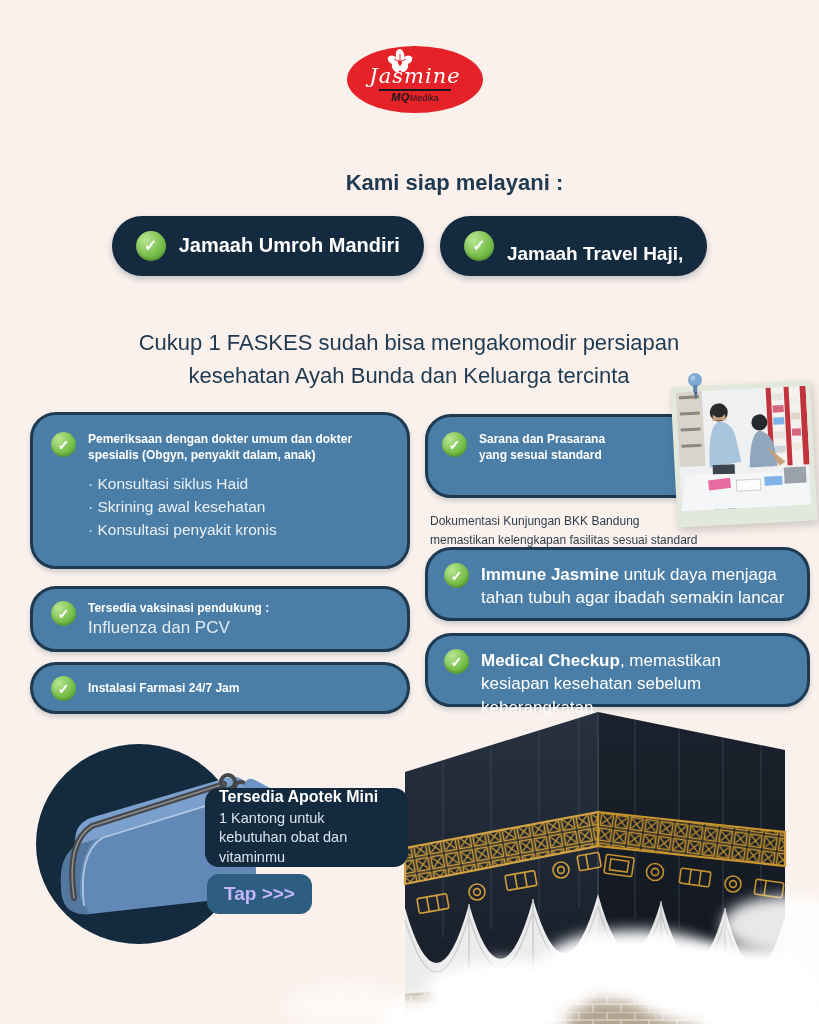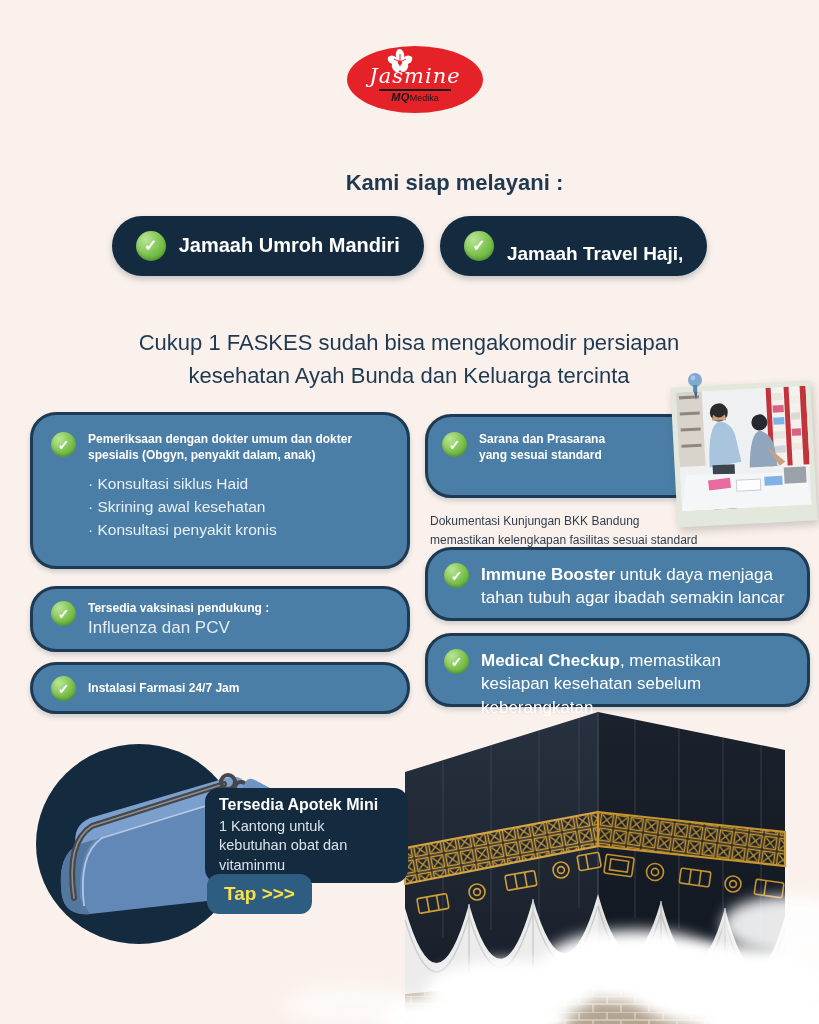--- a/index.html
+++ b/index.html
@@ -55,25 +55,25 @@
   .polaroid{position:absolute;left:674px;top:384px;width:140px;height:140px;background:#e2e8db;
     padding:5px 5px 16px;box-sizing:border-box;transform:rotate(-3deg);
     box-shadow:2px 4px 9px rgba(40,40,40,.22);z-index:4;}
   .polaroid svg{display:block;width:100%;height:100%;}
   .pushpin{position:absolute;left:684px;top:372px;z-index:5;}
   
   .promo-circle{position:absolute;left:36px;top:744px;width:206px;height:200px;border-radius:50%;
     background:#142a3e;}
   .pouch{position:absolute;left:28px;top:738px;z-index:2;}
   .tooltip{position:absolute;left:205px;top:788px;width:203px;background:#142a3e;border-radius:14px;
-    padding:8px 14px;box-sizing:border-box;color:#fff;z-index:3;}
+    padding:0 14px;box-sizing:border-box;color:#fff;z-index:3;}
   .tooltip .t1{font-weight:bold;font-size:16px;margin-bottom:3px;}
   .tooltip .t2{font-size:14.5px;color:#d9e3ec;line-height:1.34;}
   .tap-btn{position:absolute;left:207px;top:874px;background:#2d5e82;border:none;border-radius:12px;
-    padding:9px 17px;color:#fde047;font-weight:bold;font-size:19px;font-family:inherit;z-index:3;cursor:pointer;}
+    padding:9px 17px;color:#c4b5fd;font-weight:bold;font-size:19px;font-family:inherit;z-index:3;cursor:pointer;}
   
   .kaaba{position:absolute;left:403px;top:708px;z-index:1;}
   .cloud{position:absolute;background:#fff;border-radius:50%;filter:blur(7px);z-index:2;}
 </style>
 </head>
 <body>
 
 <div class="canvas">
 
   <div class="logo">
@@ -211,21 +211,21 @@
       <circle cx="9" cy="6" r="2.4" fill="#a9c8e4"></circle>
       <rect x="9.2" y="13" width="4" height="7" fill="#5d82ab"></rect>
       <path d="M10 20 L13.4 20 L12 28 Z" fill="#46678c"></path>
     </svg>
   </span>
 
   <div class="card" id="card-immune">
     <div class="row">
       <span class="check c24">✓</span>
       <div class="mix">
-        <b>Immune Booster</b><span> untuk daya menjaga tahan tubuh agar ibadah semakin lancar</span>
+        <b>Immune Jasmine</b><span> untuk daya menjaga tahan tubuh agar ibadah semakin lancar</span>
       </div>
     </div>
   </div>
 
   <div class="card" id="card-mcu">
     <div class="row">
       <span class="check c24">✓</span>
       <div class="mix">
         <b>Medical Checkup</b><span>, memastikan kesiapan kesehatan sebelum keberangkatan</span>
       </div>

